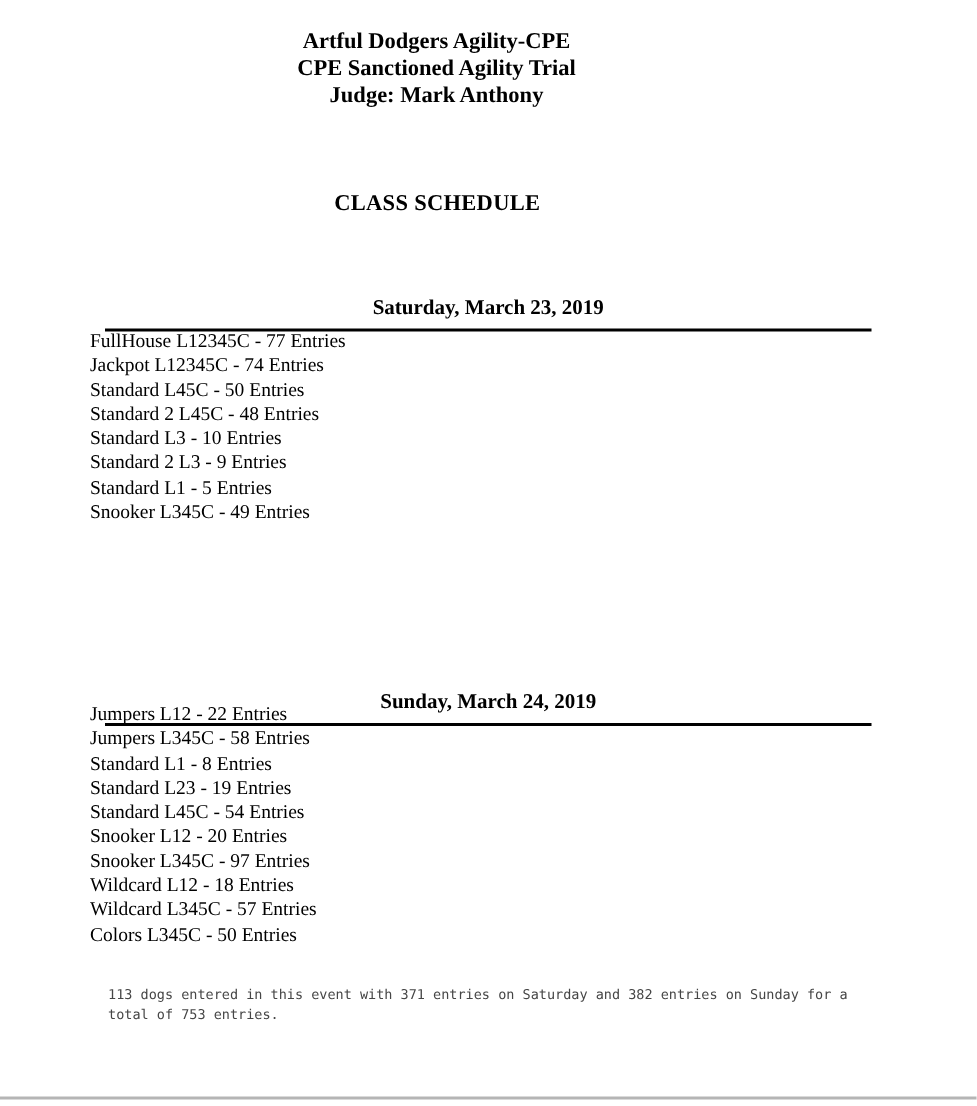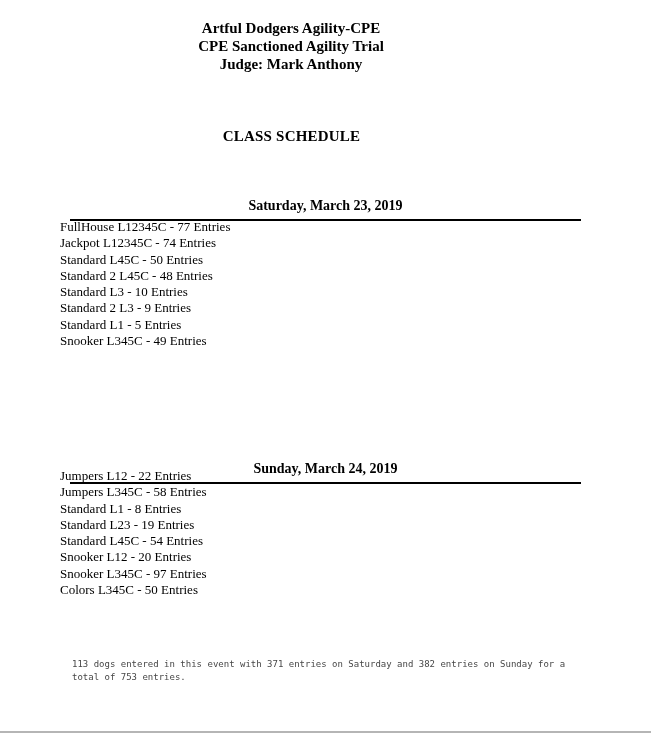--- a/index.html
+++ b/index.html
@@ -101,20 +101,22 @@
 
 <div class="day-heading sunday">Sunday, March 24, 2019</div>
 <div class="class-list sunday">
     <div>Jumpers L12 - 22 Entries</div>
     <div>Jumpers L345C - 58 Entries</div>
     <div>Standard L1 - 8 Entries</div>
     <div>Standard L23 - 19 Entries</div>
     <div>Standard L45C - 54 Entries</div>
     <div>Snooker L12 - 20 Entries</div>
     <div>Snooker L345C - 97 Entries</div>
+    <div>Wildcard L12 - 18 Entries</div>
+    <div>Wildcard L345C - 57 Entries</div>
     <div>Colors L345C - 50 Entries</div>
   </div>
 
 <div class="doc-footer">
   <div>113 dogs entered in this event with 371 entries on Saturday and 382 entries on Sunday for a</div>
   <div>total of 753 entries.</div>
 </div>
 
 <div class="bottom-edge"></div>
 

